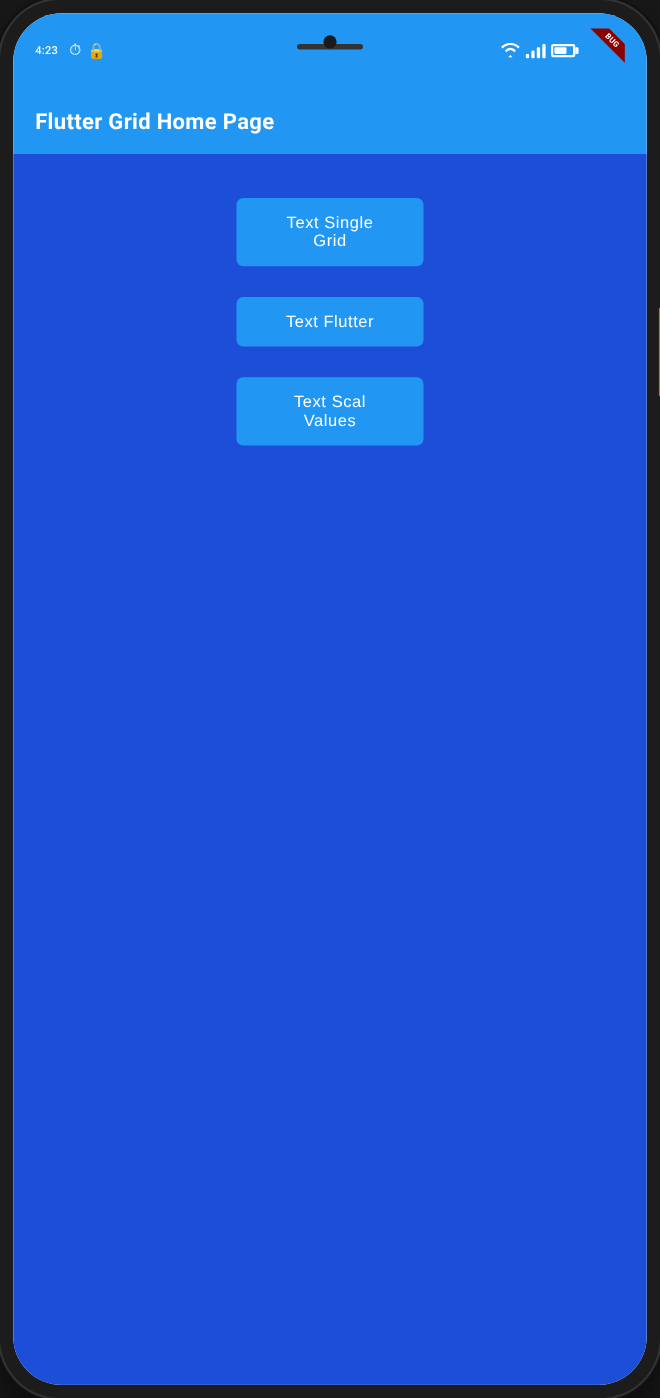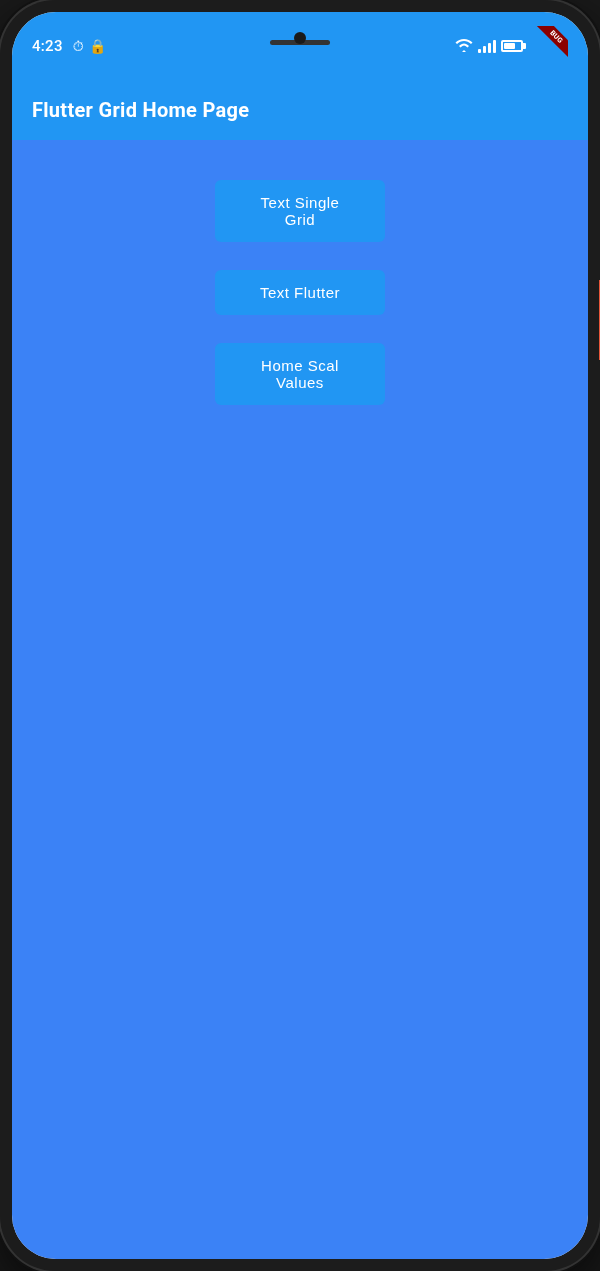--- a/index.html
+++ b/index.html
@@ -43,21 +43,21 @@
       height: 68px;
       background: #2196F3;
       display: flex;
       align-items: center;
       padding: 0 20px;
       position: relative;
     }
 
     .status-time {
       color: white;
-      font-size: 15px;
+      font-size: 10px;
       font-weight: 500;
       letter-spacing: 0.3px;
     }
 
     .status-icons {
       display: flex;
       align-items: center;
       gap: 6px;
       margin-left: 10px;
     }
@@ -142,21 +142,21 @@
       color: white;
       font-size: 20px;
       font-weight: bold;
       letter-spacing: 0.3px;
     }
 
     .screen-body {
       display: flex;
       flex-direction: column;
       height: calc(100% - 128px);
-      background: #3b82f6;
+      background: #1d4ed8;
     }
 
     
     .demo-button {
       background: #2196F3;
       color: white;
       border: none;
       border-radius: 6px;
       padding: 14px 30px;
       font-size: 15px;
@@ -275,18 +275,18 @@
     </div>
 
     <div class="app-bar">
       <span class="app-bar-title">Flutter Grid Home Page</span>
     </div>
 
     <div class="screen-body">
       <div class="buttons-area">
         <button class="demo-button">Text Single Grid</button>
         <button class="demo-button">Text Flutter</button>
-        <button class="demo-button">Home Scal Values</button>
+        <button class="demo-button">Text Scal Values</button>
       </div>
     </div>
 
   </div>
 </div>
 
 </body></html>

